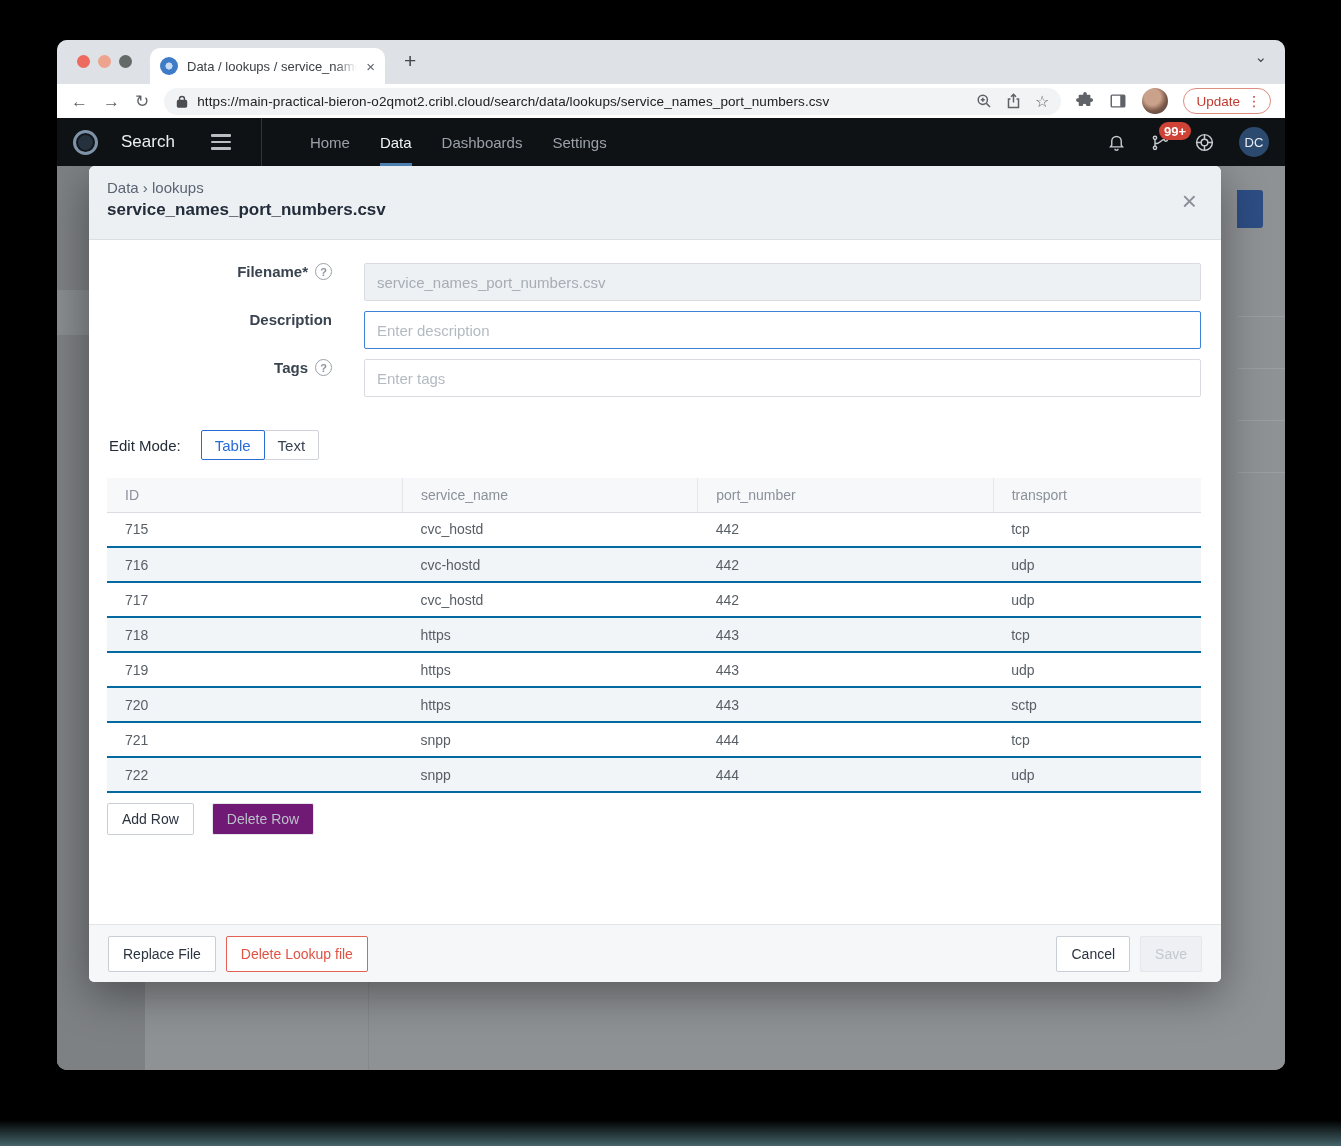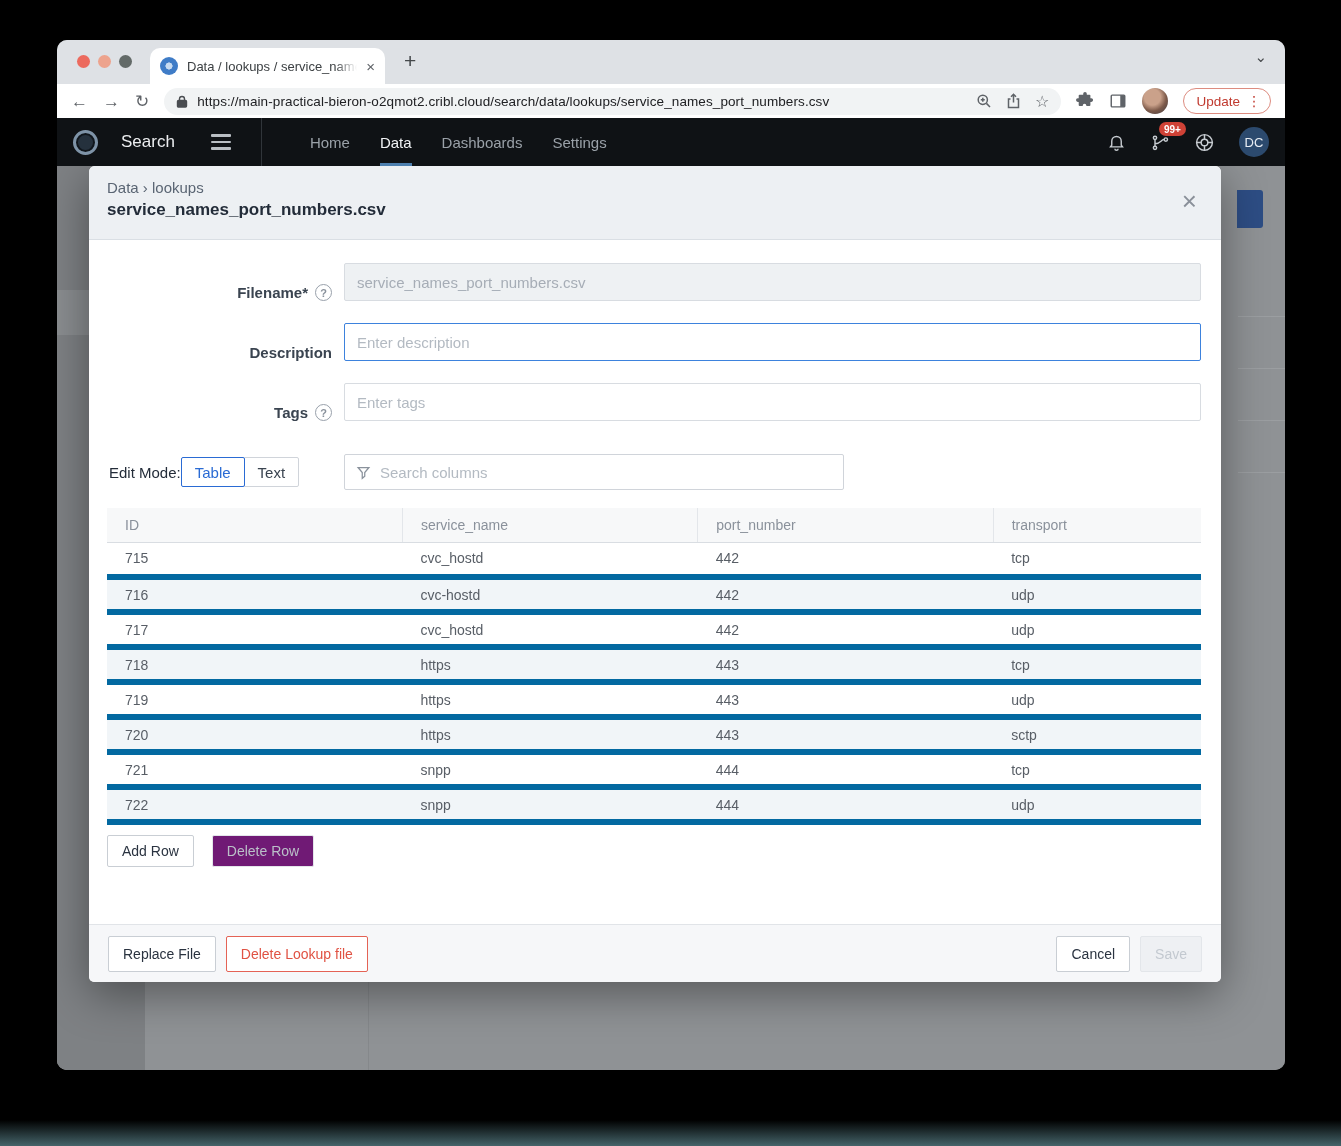--- a/index.html
+++ b/index.html
@@ -43,21 +43,21 @@
     box-shadow:inset 0 0 0 2px #10161c; flex:none; }
   .product { font-size:17px; color:#eceef0; margin-left:11px; }
   .hamburger { margin-left:24px; display:flex; flex-direction:column; gap:4px; }
   .hamburger i { width:20px; height:2.5px; background:#b9bec3; border-radius:1px; }
   .nav-sep { width:1px; height:48px; background:#30353a; margin-left:18px; }
   .nav-items { display:flex; gap:30px; margin-left:36px; height:48px; align-items:stretch; }
   .nav-item { font-size:15px; color:#9aa1a8; display:flex; align-items:center; border-bottom:3px solid transparent; padding-top:3px; }
   .nav-item.active { color:#f1f3f5; border-bottom-color:#4d7fae; }
   .nav-right { margin-left:auto; display:flex; align-items:center; gap:24px; }
   .nav-ic { color:#c6cbd0; position:relative; display:flex; }
-  .badge { position:absolute; top:-10px; left:9px; background:#cf4236; color:#fff; font-size:10px;
+  .badge { position:absolute; top:-10px; left:9px; background:#cf4236; color:#fff; font-size:13px;
     border-radius:9px; padding:1.5px 5px; font-weight:bold; }
   .avatar-dc { width:30px; height:30px; border-radius:50%; background:#2c4a6e; color:#e8edf3;
     font-size:13px; display:flex; align-items:center; justify-content:center; }
 
   
   .page { position:absolute; top:126px; left:0; right:0; bottom:0; background:#8f9295; overflow:hidden; }
   .bg-sidebar { position:absolute; left:0; top:0; bottom:0; width:88px; background:#7e8184; }
   .bg-side-sel { position:absolute; left:0; top:124px; width:88px; height:45px; background:#8a8d90; }
   .bg-icon { position:absolute; left:32px; color:#9ea2a6; opacity:.8; }
   .bg-icon.blue { color:#5b7fb0; opacity:.9; }
@@ -68,47 +68,47 @@
   
   .modal { position:absolute; left:32px; top:0; width:1132px; height:816px; background:#fff;
     border-radius:6px; box-shadow:0 12px 45px rgba(0,0,0,.4); display:flex; flex-direction:column; }
   .modal-header { height:74px; background:#edf0f3; border-bottom:1px solid #dadfe4;
     border-radius:6px 6px 0 0; padding:13px 18px 0; position:relative; flex:none; }
   .crumb { font-size:15px; color:#5a6573; }
   .modal-title { font-size:17px; font-weight:bold; color:#232c39; margin-top:4px; }
   .modal-close { position:absolute; right:24px; top:22px; font-size:26px; color:#8a9099; line-height:1; }
 
   .modal-body { flex:1; padding:23px 20px 0 18px; overflow:hidden; }
-  .form-row { display:flex; align-items:flex-end; margin-bottom:22px; }
+  .form-row { display:flex; align-items:flex-start; margin-bottom:10px;gap:20px; }
   .form-label { width:225px; flex:none; text-align:right; font-size:15px; font-weight:bold; color:#3a4450;
     display:flex; justify-content:flex-end; align-items:center; gap:7px; }
   .q-icon { width:17px; height:17px; border:1.5px solid #99a1ab; border-radius:50%; color:#8a929c;
     font-size:11px; display:inline-flex; align-items:center; justify-content:center; font-weight:bold; flex:none; }
   .form-input { flex:1; margin-left:12px; height:38px; border:1px solid #d8dce1; border-radius:2px;
     padding:0 12px; font-size:15px; color:#3a4450; font-family:inherit; outline:none; background:#fff; }
   input::placeholder { color:#b3bac2; }
   .form-input.disabled { background:#eef1f3; color:#a6adb6; }
   .form-input.focused { border:1.5px solid #3d82dd; }
 
   .editmode-row { display:flex; align-items:center; margin-top:33px; }
   .em-left { width:225px; flex:none; display:flex; align-items:center; }
   .editmode-label { font-size:15px; color:#232c39; margin-left:2px; }
-  .segmented { display:flex; margin-left:0; }
+  .segmented { display:flex; margin-left:20px; }
   .seg { height:30px; padding:0 13px; display:flex; align-items:center; font-size:15px;
     border:1px solid #d0d4da; background:#fff; color:#3a4450; border-radius:0 2px 2px 0; }
   .seg.selected { border-color:#2a6bd4; color:#2a6bd4; border-radius:2px; position:relative; z-index:1; margin-right:-1px; }
   .search-wrap { margin-left:12px; width:500px; height:36px; border:1px solid #d0d4da; border-radius:2px;
     display:flex; align-items:center; padding:0 11px; gap:9px; color:#9aa2ad; }
   .search-wrap input { border:none; outline:none; flex:1; font-size:15px; font-family:inherit; color:#3a4450; background:transparent; }
 
   .data-table { width:100%; border-collapse:collapse; font-size:14px; margin-top:18px; }
   .data-table th { background:#f7f8f9; color:#8a919b; font-weight:normal; text-align:left; height:34px;
     padding:0 18px; border-bottom:1px solid #d9dde2; border-right:1px solid #e3e6ea; }
   .data-table th:last-child { border-right:none; }
-  .data-table td { height:35px; padding:0 18px; color:#585e66; border-bottom:6px solid #0369a1; }
+  .data-table td { height:35px; padding:0 18px; color:#585e66; border-bottom:2px solid #0369a1; }
   .data-table tbody tr:nth-child(even) { background:#f1f5f8; }
 
   .row-btns { margin-top:10px; display:flex; gap:18px; }
   .btn { height:32px; padding:0 14px; border-radius:2px; font-size:14px; font-family:inherit;
     display:inline-flex; align-items:center; justify-content:center; border:1px solid #c9ced4;
     background:#fff; color:#2a3340; cursor:default; }
   .btn.disabled { background:#701a75; border-color:#e3e6ea; color:#bac0c8; }
 
   .modal-footer { height:58px; flex:none; background:#f6f7f9; border-top:1px solid #e1e4e8;
     border-radius:0 0 5px 5px; display:flex; align-items:center; padding:0 19px; gap:10px; }
@@ -288,28 +288,20 @@
           </div>
 
           <div class="editmode-row">
             <div class="em-left">
               <span class="editmode-label">Edit Mode:</span>
               <span class="segmented">
                 <span class="seg selected">Table</span>
                 <span class="seg">Text</span>
               </span>
             </div>
-            <div class="search-wrap">
-              <span style="display:flex">
-                <svg width="15" height="15" viewBox="0 0 18 18" fill="none" stroke="#8a929c" stroke-width="1.5">
-                  <path d="M2.5 3h13l-5 6v4.5l-3 2.5V9z"></path>
-                </svg>
-              </span>
-              <input placeholder="Search columns" style="">
-            </div>
           </div>
 
           <table class="data-table">
             <colgroup>
                 <col style="width:27%">
                 <col style="width:27%">
                 <col style="width:27%">
                 <col style="width:19%">
               </colgroup>
             <thead>

